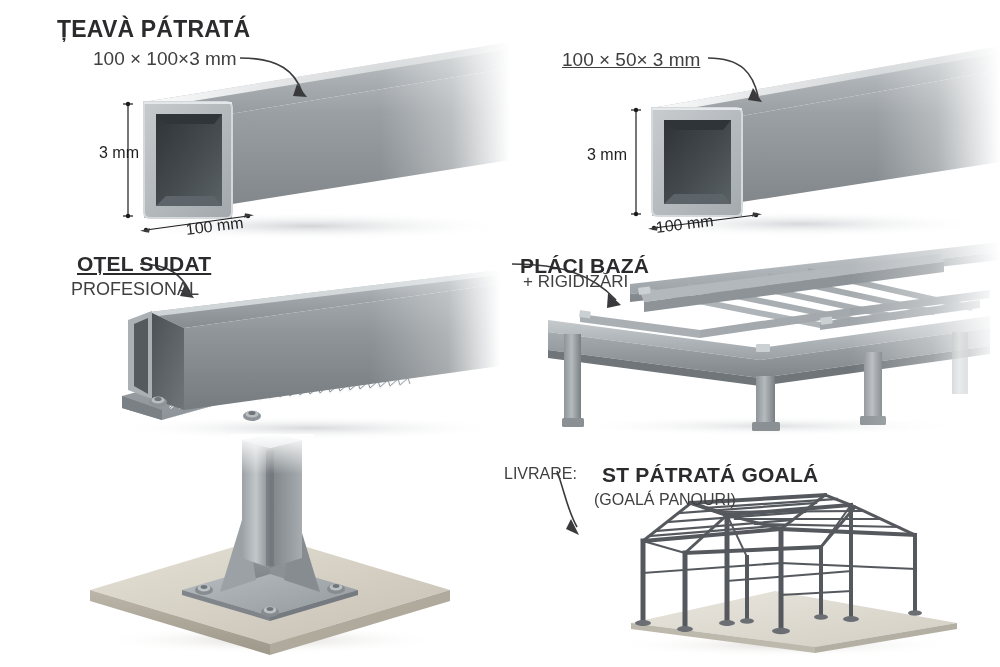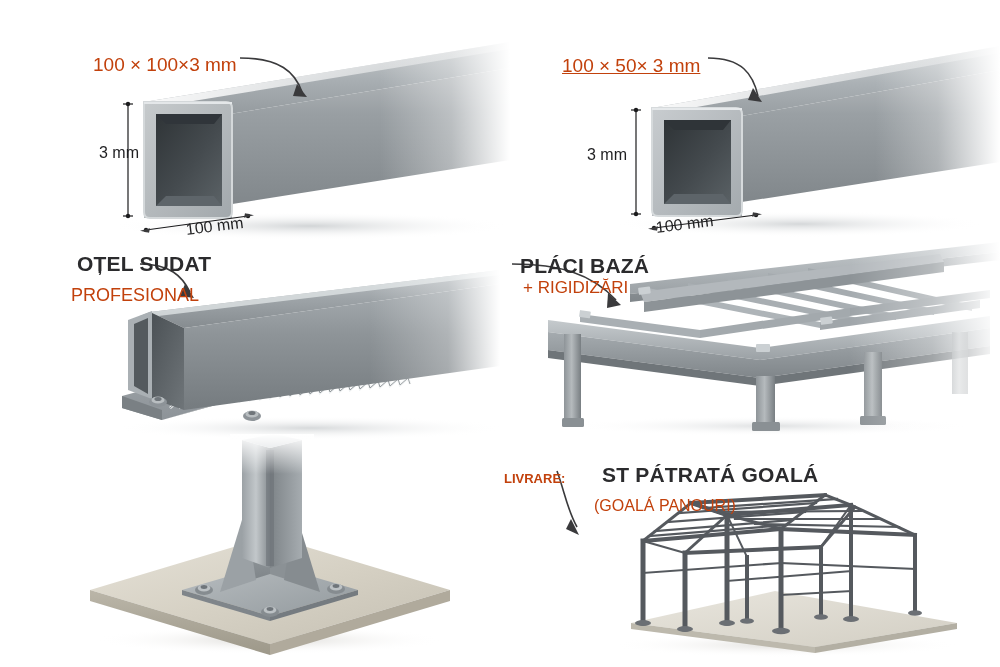--- a/index.html
+++ b/index.html
@@ -22,25 +22,24 @@
   .cap-title {
     position: absolute;
     font-weight: bold;
     color: #2b2b2d;
     letter-spacing: .2px;
     white-space: nowrap;
     line-height: 1;
   }
   .cap-sub {
     position: absolute;
-    color: #c2410c;
+    color: #404040;
     white-space: nowrap;
     line-height: 1;
     font-weight: 400;
-    margin-top: 6px;
   }
   .dim-label {
     position: absolute;
     color: #1f1f21;
     white-space: nowrap;
     font-weight: 400;
     line-height: 1;
   }
 
   
@@ -135,20 +134,21 @@
         <path class="arrowhead" d="M174,175.2 L164,177.8 L165,173.2 Z"></path>
       </g>
 
       <g>
         <path class="arrowpath" d="M160,18 C200,18 215,32 222,52"></path>
         <path class="arrowhead" d="M217,44 L227,57 L213,56 Z"></path>
       </g>
     </svg>
   </div>
 
+  <div class="cap-title" style="left:57px; top:18px; font-size:23px;">ȚEAVÀ PÁTRATÁ</div>
   <div class="cap-sub" style="left:93px; top:49px; font-size:19px;">100 × 100×3 mm</div>
   <div class="dim-label" style="left:99px; top:145px; font-size:16px;">3 mm</div>
   <div class="dim-label" style="left:185px; top:222px; font-size:16px; transform:rotate(-7deg); transform-origin:left top;">100 mm</div>
 
   <div class="scene" style="left:590px; top:40px; width:410px; height:205px;">
     <svg width="410" height="205" viewBox="0 0 410 205">
       <defs>
         <linearGradient id="rc-top" x1="0" y1="0" x2="0" y2="1">
           <stop offset="0" stop-color="#cbcfd1"></stop>
           <stop offset="0.45" stop-color="#aab0b4"></stop>
@@ -302,21 +302,21 @@
 
       <rect x="270" y="0" width="130" height="130" fill="url(#wt-fade)"></rect>
 
       <g>
         <path class="arrowpath" d="M40,-6 C70,-6 82,6 90,22"></path>
         <path class="arrowhead" d="M85,14 L94,28 L80,26 Z"></path>
       </g>
     </svg>
   </div>
 
-  <div class="cap-title" style="left:77px; top:253px; font-size:21px;">OȚEL SUDAT</div>
+  <div class="cap-title" style="left:77px; top:253px; font-size:21px;text-decoration:underline;">OȚEL SUDAT</div>
   <div class="cap-sub" style="left:71px; top:280px; font-size:18px;">PROFESIONAL</div>
 
   <div class="scene" style="left:520px; top:248px; width:480px; height:190px;">
     <svg width="480" height="190" viewBox="0 0 480 190">
       <defs>
         <linearGradient id="fr-beam-top" x1="0" y1="0" x2="0" y2="1">
           <stop offset="0" stop-color="#c5cacd"></stop>
           <stop offset="1" stop-color="#9ba1a5"></stop>
         </linearGradient>
         <linearGradient id="fr-beam-web" x1="0" y1="0" x2="0" y2="1">
@@ -576,17 +576,17 @@
         <ellipse cx="330" cy="118" rx="7" ry="2.8"></ellipse>
       </g>
 
       <g>
         <path class="arrowpath" d="M-28,-24 C-20,-2 -18,14 -8,32"></path>
         <path class="arrowhead" d="M-14,24 L-6,40 L-19,34 Z"></path>
       </g>
     </svg>
   </div>
 
-  <div class="cap-sub" style="left:504px; top:466px; font-size:13px; font-weight:700;">LIVRARE:</div>
+  <div class="cap-sub" style="left:504px; top:466px; font-size:16px; font-weight:400;">LIVRARE:</div>
   <div class="cap-title" style="left:602px; top:464px; font-size:21px;">ST PÁTRATÁ GOALÁ</div>
   <div class="cap-sub" style="left:594px; top:492px; font-size:16px;">(GOALÁ PANOURI)</div>
 
 </div>
 
 </body></html>

